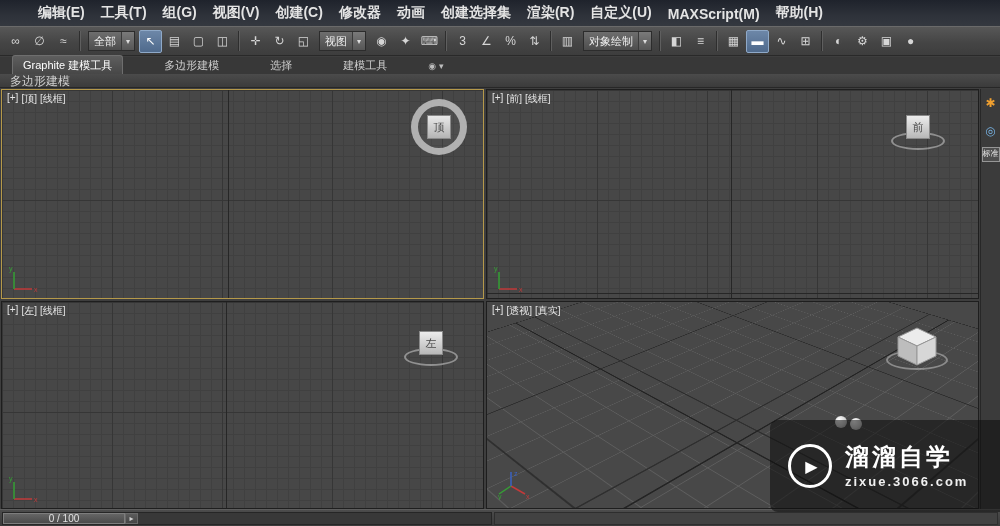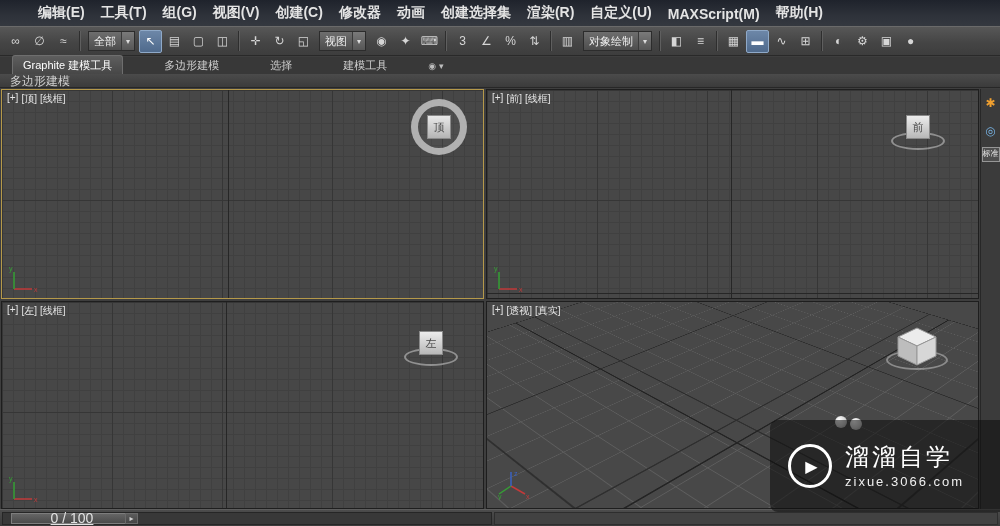--- a/index.html
+++ b/index.html
@@ -90,36 +90,36 @@
   .cmd-scene{margin-top:16px;color:#79b6e8;font-size:12px;line-height:1;}
   .cmd-standard{margin-top:10px;width:18px;box-sizing:border-box;border:1px solid #969696;background:#4e4e4e;
                 color:#e8e8e8;font-size:8px;text-align:center;padding:2px 0;line-height:1.1;}
 
   
   .statusbar{position:absolute;left:0;top:509px;width:100%;height:17px;box-sizing:border-box;
              background:linear-gradient(#4c4c4c,#3a3a3a);border-top:1px solid #5d5d5d;
              display:flex;align-items:center;}
   .timeslider{position:relative;width:490px;height:13px;margin-left:2px;background:#383838;
               border:1px solid #262626;box-sizing:border-box;flex:0 0 auto;}
-  .ts-handle{position:absolute;left:8px;top:0;height:100%;width:122px;box-sizing:border-box;
+  .ts-handle{position:absolute;left:0;top:0;height:100%;width:122px;box-sizing:border-box;
              background:linear-gradient(#656565,#4a4a4a);border:1px solid #7d7d7d;color:#e2e2e2;
-             font-size:14px;display:flex;align-items:center;justify-content:center;text-decoration:underline;}
+             font-size:10px;display:flex;align-items:center;justify-content:center;}
   .ts-next{position:absolute;left:122px;top:0;height:100%;width:13px;box-sizing:border-box;
            background:linear-gradient(#5c5c5c,#454545);border:1px solid #6a6a6a;color:#cfcfcf;
            font-size:8px;display:flex;align-items:center;justify-content:center;}
   .ts-rest{flex:1;height:13px;margin:0 2px;background:#424242;border:1px solid #2e2e2e;box-sizing:border-box;}
 
   
   .watermark{position:absolute;left:770px;top:420px;width:230px;height:92px;z-index:50;
              background:rgba(12,12,12,0.55);border-radius:8px 0 0 8px;display:flex;align-items:center;
              padding-left:18px;box-sizing:border-box;gap:13px;}
   .wm-logo{width:44px;height:44px;border:3px solid #fff;border-radius:50%;box-sizing:border-box;
            display:flex;align-items:center;justify-content:center;color:#fff;font-size:16px;padding-left:3px;}
-  .wm-title{color:#fff;font-size:24px;font-weight:normal;letter-spacing:3px;line-height:1.15;}
-  .wm-site{color:#f0f0f0;font-size:13px;letter-spacing:2px;margin-top:3px;}
+  .wm-title{color:#fff;font-size:24px;font-weight:bold;letter-spacing:3px;line-height:1.15;}
+  .wm-site{color:#f0f0f0;font-size:13px;letter-spacing:2px;margin-top:3px;font-weight:bold;}
 </style>
 </head>
 <body>
 
 <div class="app">
 
   <div class="menubar">
     <div class="mi">编辑(E)</div>
     <div class="mi">工具(T)</div>
     <div class="mi">组(G)</div>

